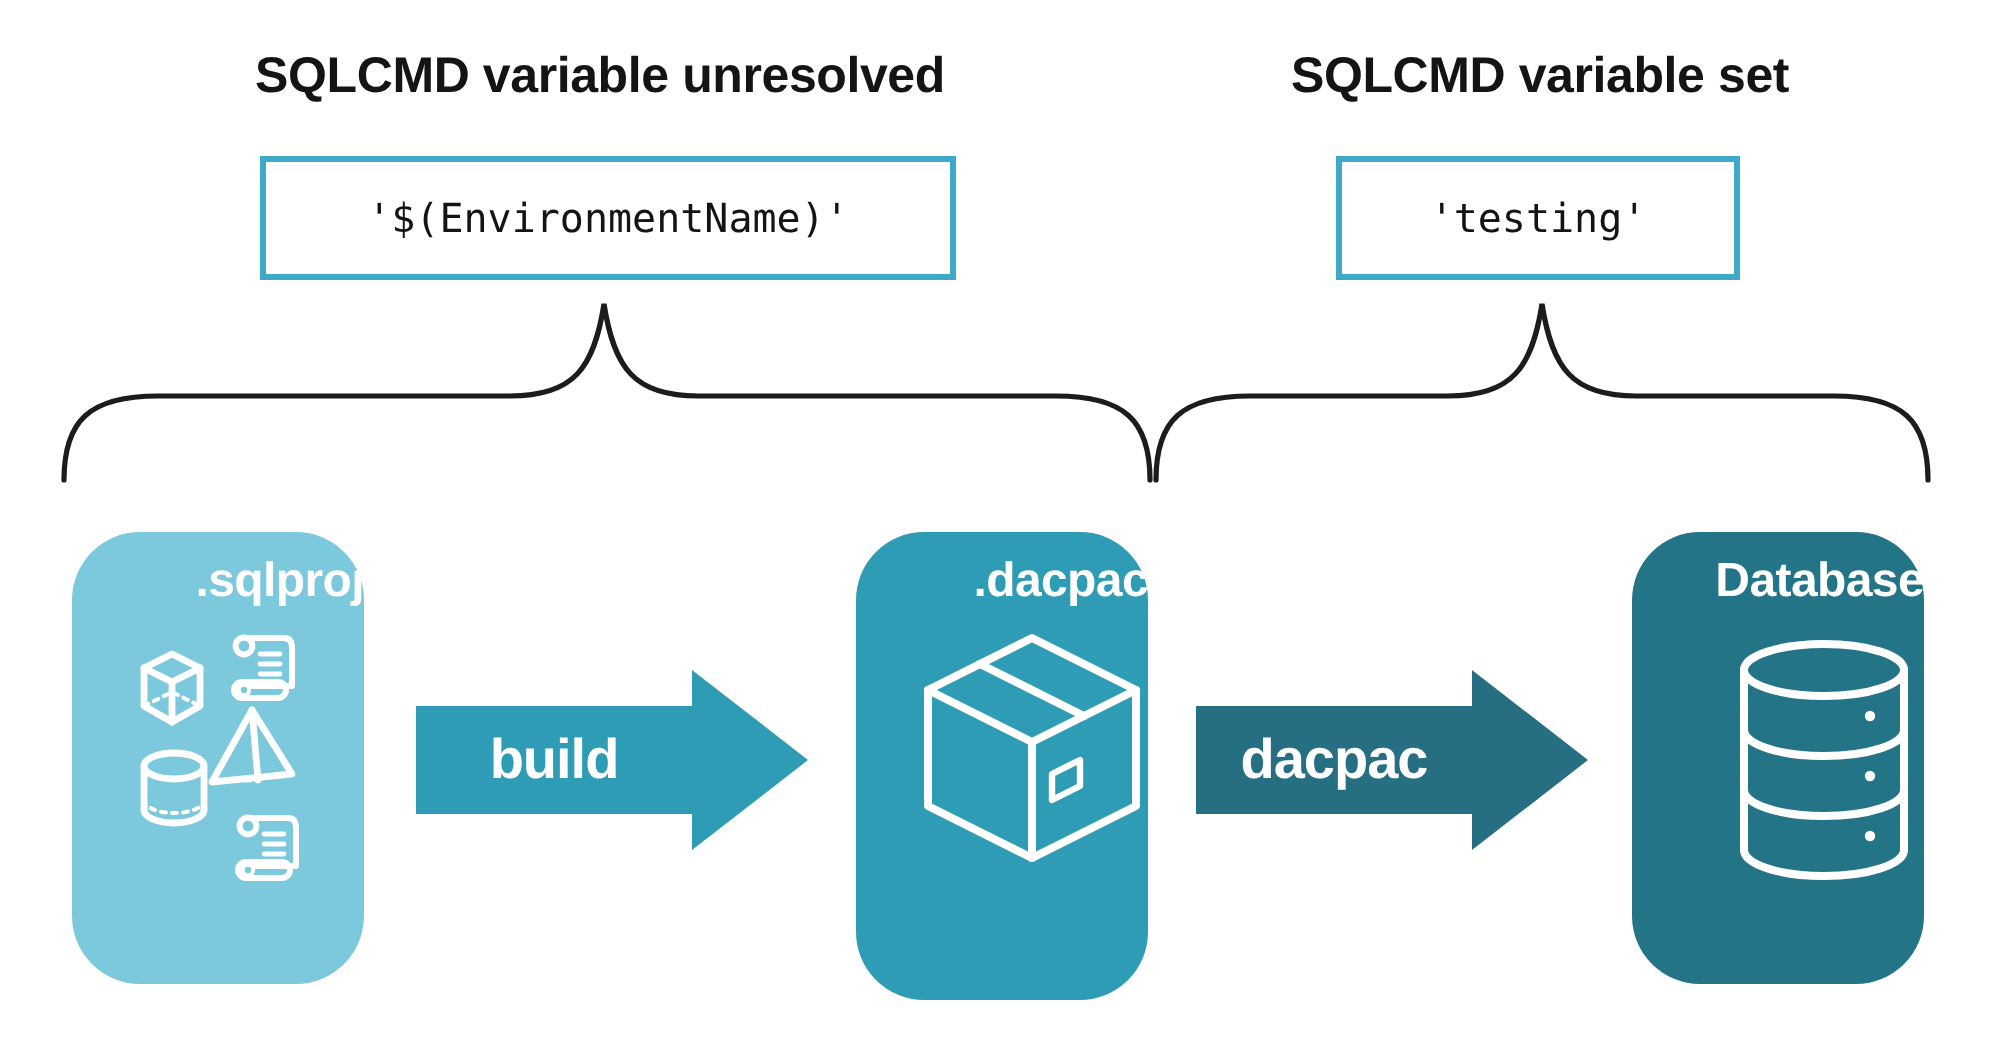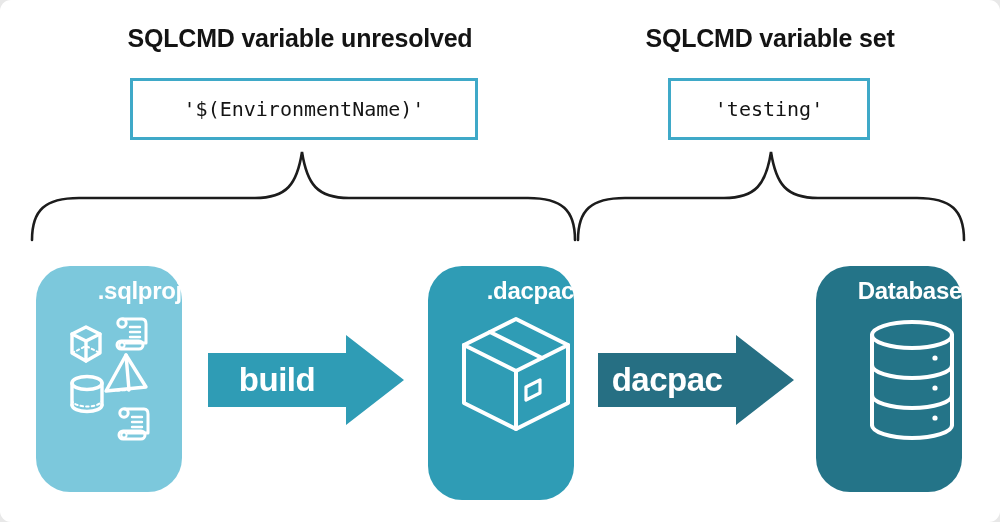--- a/index.html
+++ b/index.html
@@ -4,34 +4,34 @@
 <style>
   :root{
     --sqlproj-card:#7cc8dc; --dacpac-card:#2f9cb5; --database-card:#247488;
     --build-arrow:#2f9cb5; --deploy-arrow:#266f83;
     --code-box-border:#3fa9c8; --brace:#1c1c1c;
     --heading-text:#141414; --code-text:#141414;
     --card-label:#ffffff; --icon-stroke:#ffffff; --background:#ffffff;
   }
   *{margin:0;padding:0;box-sizing:border-box;}
   body{background:#e8e8e8;font-family:"Liberation Sans",sans-serif;}
-  .stage{position:relative;width:1000px;height:522px;background:var(--background);overflow:hidden;margin:0 auto;border-radius:11px;}
+  .stage{position:relative;width:1000px;height:522px;background:var(--background);overflow:hidden;margin:0 auto;}
   .abs{position:absolute;}
   .heading{font-size:25px;font-weight:700;color:var(--heading-text);text-align:center;letter-spacing:-0.2px;}
   .code-box{border:3px solid var(--code-box-border);background:#fff;display:flex;align-items:center;justify-content:center;}
   .code-text{font-family:"DejaVu Sans Mono",monospace;font-size:20px;color:var(--code-text);white-space:pre;}
   .brace path{stroke:var(--brace);stroke-width:2.6;fill:none;stroke-linecap:round;}
   .card{border-radius:34px;display:flex;flex-direction:column;align-items:flex-end;}
   .card-label{margin-top:11px;font-size:24px;font-weight:700;color:var(--card-label);text-align:center;letter-spacing:-0.3px;}
   .card svg{display:block;}
   .icon-stroke{stroke:var(--icon-stroke);fill:none;stroke-linecap:round;stroke-linejoin:round;}
   .arrow{display:block;}
   .arrow-wrap{display:flex;}
   .arrow-label{position:absolute;left:0;top:0;width:138px;height:90px;display:flex;align-items:center;justify-content:center;
-    font-size:33px;font-weight:700;color:#fff;letter-spacing:-0.5px;}
+    font-size:28px;font-weight:700;color:#fff;letter-spacing:-0.5px;}
 </style>
 </head>
 <body>
 
 <div class="stage">
 
   <div class="abs heading" style="left:75px;top:24px;width:450px;">SQLCMD variable unresolved</div>
   <div class="abs heading" style="left:575px;top:24px;width:390px;">SQLCMD variable set</div>
 
   <div class="abs code-box" style="left:130px;top:78px;width:348px;height:62px;">

